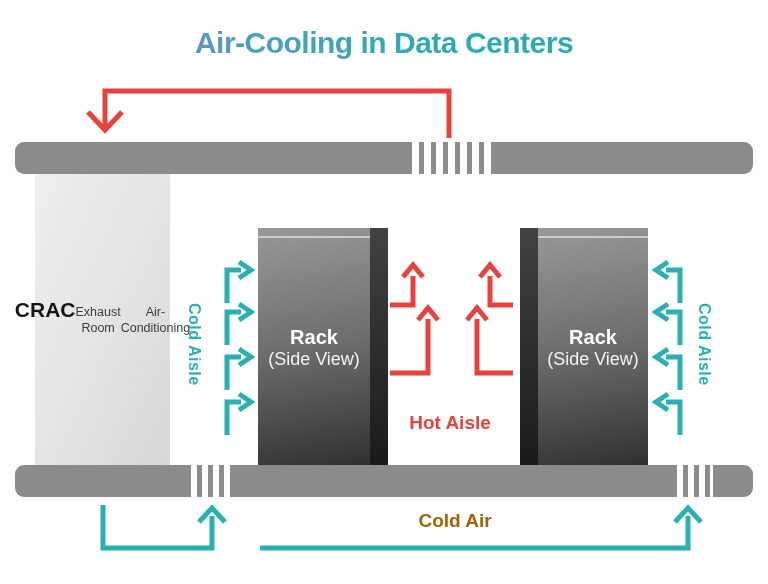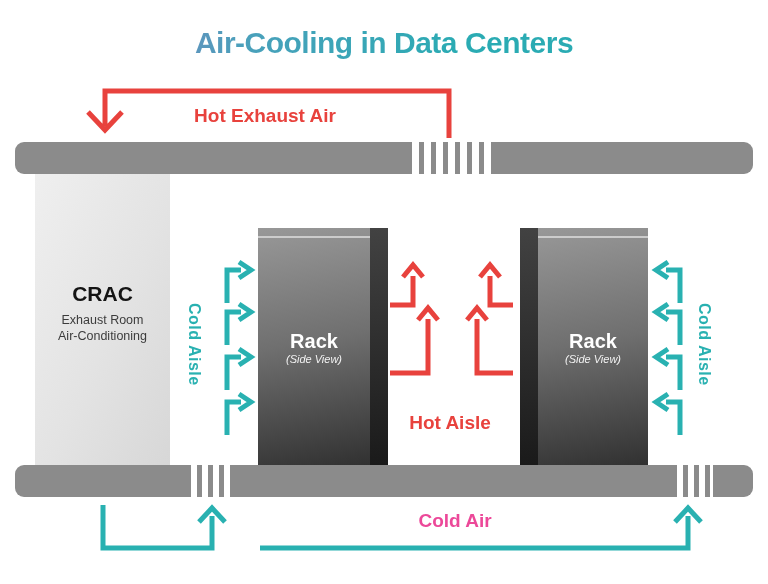--- a/index.html
+++ b/index.html
@@ -29,21 +29,21 @@
   .vent.ceiling-vent { left:397px; width:79px;
     background:repeating-linear-gradient(90deg,#ffffff 0 7px,rgba(0,0,0,0) 7px 12px); }
   .vent.floor-vent-left { left:176px; width:40px;
     background:repeating-linear-gradient(90deg,#ffffff 0 6px,rgba(0,0,0,0) 6px 11px); }
   .vent.floor-vent-right { left:662px; width:36px;
     background:repeating-linear-gradient(90deg,#ffffff 0 6px,rgba(0,0,0,0) 6px 11px); }
   
   .crac {
     position:absolute; left:35px; top:174px; width:135px; height:291px;
     background:linear-gradient(115deg,#efefef 0%,#e3e3e3 55%,#d7d7d7 100%);
-    z-index:2; display:flex; flex-direction:column; justify-content:center;
+    z-index:2; display:flex; flex-direction:row; justify-content:center;
     align-items:center; text-align:center; transform:translateZ(0);
   }
   .crac-name { font-size:21px; font-weight:700; color:#141414; margin-bottom:6px; margin-top:-14px; }
   .crac-sub  { font-size:12.5px; color:#3c3c3c; line-height:16px; }
   
   .rack { position:absolute; top:228px; height:237px; z-index:2; }
   .rack-left  { left:258px; width:130px; }
   .rack-right { left:520px; width:128px; }
   .rack-body {
     position:absolute; top:0; bottom:0;
@@ -57,26 +57,26 @@
     position:absolute; top:0; bottom:0; width:18px;
     background:linear-gradient(180deg,#424242 0%,#1a1a1a 100%);
   }
   .rack-left  .rack-exhaust { right:0; }
   .rack-right .rack-exhaust { left:0; }
   .rack-topline {
     position:absolute; top:8px; left:0; right:0; height:2px;
     background:#d6d6d6; opacity:.85;
   }
   .rack-name { font-size:20px; font-weight:700; color:#ffffff; margin-top:2px; }
-  .rack-sub  { font-size:11px; color:#f2f2f2;font-style:italic; }
+  .rack-sub  { font-size:18px; color:#f2f2f2; }
   
   .flow-label { position:absolute; font-weight:700; font-size:19px; text-align:center; z-index:4; }
   .lbl-hot-exhaust { left:150px; top:105px; width:230px; color:#e8423d; }
   .lbl-hot-aisle   { left:385px; top:412px; width:130px; color:#e8423d; }
-  .lbl-cold-air    { left:390px; top:510px; width:130px; color:#ec4899; }
+  .lbl-cold-air    { left:390px; top:510px; width:130px; color:#a16207; }
   .lbl-cold-aisle {
     position:absolute; z-index:4; color:#29b1b1; font-weight:700; font-size:16px;
     writing-mode:vertical-rl; letter-spacing:0.5px;
   }
   .lbl-cold-aisle.left  { left:185px; top:303px; }
   .lbl-cold-aisle.right { left:695px; top:303px; }
   
   svg.arrows { position:absolute; left:0; top:0; z-index:3; }
 </style>
 </head>
@@ -144,19 +144,18 @@
 
   <div class="rack rack-right">
     <div class="rack-exhaust"></div>
     <div class="rack-body">
       <div class="rack-topline"></div>
       <div class="rack-name">Rack</div>
       <div class="rack-sub">(Side View)</div>
     </div>
   </div>
 
-  <div class="flow-label lbl-hot-exhaust">Hot Exhaust Air</div>
   <div class="flow-label lbl-hot-aisle">Hot Aisle</div>
   <div class="flow-label lbl-cold-air">Cold Air</div>
   <div class="lbl-cold-aisle left">Cold Aisle</div>
   <div class="lbl-cold-aisle right">Cold Aisle</div>
 
 </div>
 
 </body></html>

